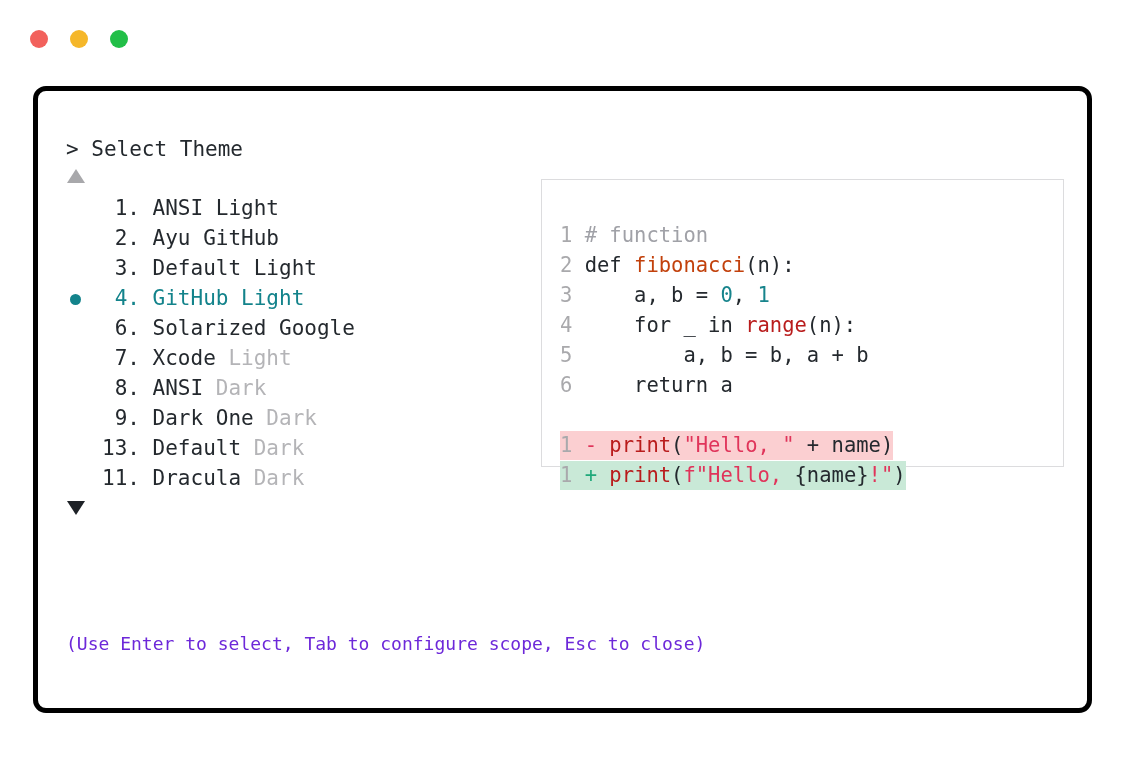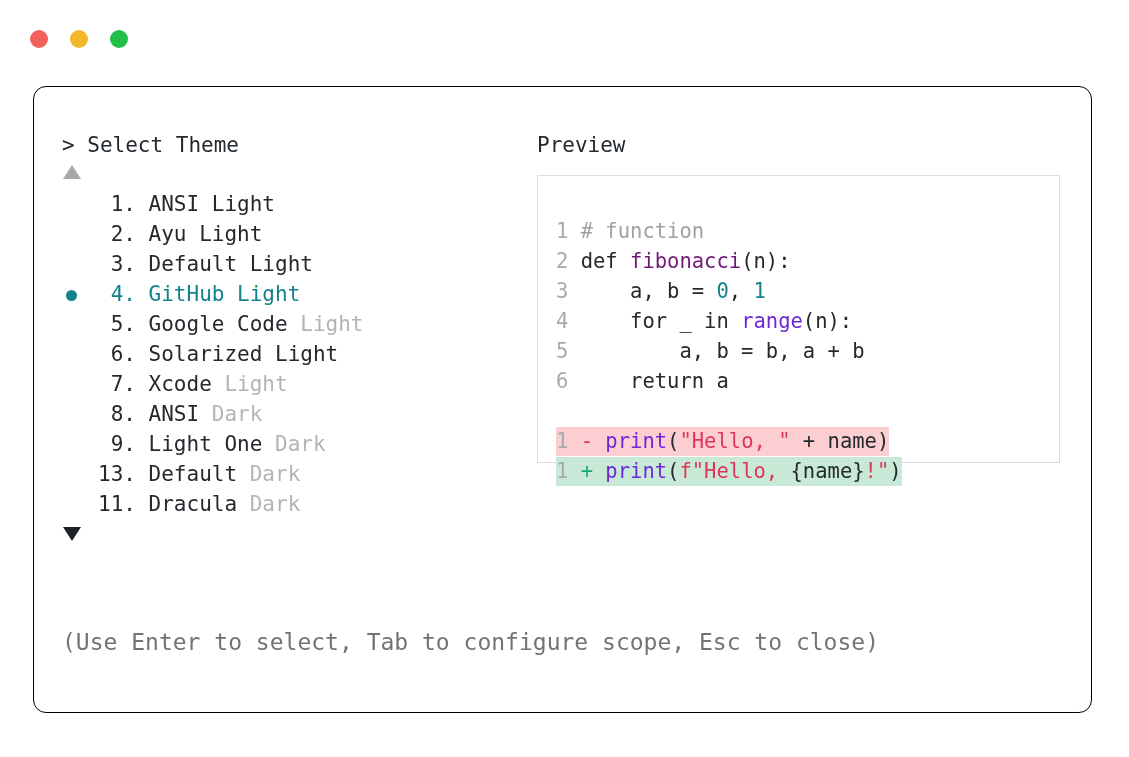--- a/index.html
+++ b/index.html
@@ -34,21 +34,21 @@
   .dot-green  { background: #22bf48; }
 
   
   .card {
     position: absolute;
     left: 33px;
     top: 86px;
     width: 1059px;
     height: 627px;
     background: #ffffff;
-    border: 1px solid #000000;
+    border: 5px solid #000000;
     border-radius: 13px;
   }
 
   
   .columns {
     position: absolute;
     left: 0; top: 0; right: 0; bottom: 0;
   }
 
   .left-col {
@@ -122,22 +122,22 @@
   .variant-muted { color: #b4b4b7; }
   .theme-row.selected .theme-num,
   .theme-row.selected .theme-name,
   .theme-row.selected .variant-muted { color: #13838b; }
 
   
   .hint {
     position: absolute;
     left: 28px;
     top: 542px;
-    font-size: 23px;
-    color: #737373;
+    font-size: 18px;
+    color: #6d28d9;
     white-space: pre;
   }
 
   
   .preview-box {
     position: absolute;
     left: 503px;
     top: 88px;
     width: 523px;
     height: 288px;
@@ -156,23 +156,23 @@
   }
   .code-line { white-space: pre; }
   .ln {
     color: #a9a9ac;
     display: inline-block;
     width: 1ch;
     text-align: right;
   }
   .tok-plain   { color: #24292e; margin-top: 23px; }
   .tok-comment { color: #a0a1a7; }
-  .tok-func    { color: #701a75; }
+  .tok-func    { color: #c2410c; }
   .tok-num     { color: #17848c; }
-  .tok-builtin { color: #6d28d9; }
+  .tok-builtin { color: #b91c1c; }
   .tok-string  { color: #e0345a; }
   .tok-fstr    { color: #e0345a; }
 
   .code-gap { height: 30px; }
 
   .diff-line { white-space: pre; }
   .diff-hl { padding: 2px 0 3px 0; }
   .diff-del .diff-hl { background: #fbcfd1; }
   .diff-add .diff-hl { background: #c9e9d7; }
   .sign-del { color: #e0345a; }
@@ -195,40 +195,36 @@
 
       <div class="left-col">
         <div class="col-header">&gt; Select Theme</div>
 
         <div class="arrow-row">
           <span class="arrow arrow-up"></span>
         </div>
 
         <div class="theme-list">
             <div class="theme-row"><span class="theme-num"> 1.</span><span class="theme-name"> ANSI Light</span></div>
-            <div class="theme-row"><span class="theme-num"> 2.</span><span class="theme-name"> Ayu Light</span></div>
+            <div class="theme-row"><span class="theme-num"> 2.</span><span class="theme-name"> Ayu GitHub</span></div>
             <div class="theme-row"><span class="theme-num"> 3.</span><span class="theme-name"> Default Light</span></div>
             <div class="theme-row selected"><span class="bullet" style="background: rgb(19, 131, 139);"></span><span class="theme-num"> 4.</span><span class="theme-name"> GitHub Light</span></div>
-            <div class="theme-row"><span class="theme-num"> 5.</span><span class="theme-name"> Google Code</span><span class="variant-muted"> Light</span></div>
-            <div class="theme-row"><span class="theme-num"> 6.</span><span class="theme-name"> Solarized Light</span></div>
+            <div class="theme-row"><span class="theme-num"> 6.</span><span class="theme-name"> Solarized Google</span></div>
             <div class="theme-row"><span class="theme-num"> 7.</span><span class="theme-name"> Xcode</span><span class="variant-muted"> Light</span></div>
             <div class="theme-row"><span class="theme-num"> 8.</span><span class="theme-name"> ANSI</span><span class="variant-muted"> Dark</span></div>
-            <div class="theme-row"><span class="theme-num"> 9.</span><span class="theme-name"> Light One</span><span class="variant-muted"> Dark</span></div>
+            <div class="theme-row"><span class="theme-num"> 9.</span><span class="theme-name"> Dark One</span><span class="variant-muted"> Dark</span></div>
             <div class="theme-row"><span class="theme-num">13.</span><span class="theme-name"> Default</span><span class="variant-muted"> Dark</span></div>
             <div class="theme-row"><span class="theme-num">11.</span><span class="theme-name"> Dracula</span><span class="variant-muted"> Dark</span></div>
           </div>
 
         <div class="arrow-row">
           <span class="arrow arrow-down"></span>
         </div>
       </div>
 
-      <div class="right-col">
-        <div class="col-header">Preview</div>
-      </div>
 
       <div class="preview-box">
         <div class="code"><div class="code-line"><span class="ln">1</span><span class="tok-plain"> </span><span class="tok-comment"># function</span></div><div class="code-line"><span class="ln">2</span><span class="tok-plain"> </span><span class="tok-plain">def </span><span class="tok-func">fibonacci</span><span class="tok-plain">(n):</span></div><div class="code-line"><span class="ln">3</span><span class="tok-plain"> </span><span class="tok-plain">    a, b = </span><span class="tok-num">0</span><span class="tok-plain">, </span><span class="tok-num">1</span></div><div class="code-line"><span class="ln">4</span><span class="tok-plain"> </span><span class="tok-plain">    for _ in </span><span class="tok-builtin">range</span><span class="tok-plain">(n):</span></div><div class="code-line"><span class="ln">5</span><span class="tok-plain"> </span><span class="tok-plain">        a, b = b, a + b</span></div><div class="code-line"><span class="ln">6</span><span class="tok-plain"> </span><span class="tok-plain">    return a</span></div><div class="code-gap"></div><div class="diff-line diff-del"><span class="diff-hl" style="background: rgb(251, 207, 209);"><span class="ln">1</span><span class="sign-del"> - </span><span class="tok-builtin">print</span><span class="tok-plain">(</span><span class="tok-string">"Hello, "</span><span class="tok-plain"> + name)</span></span></div><div class="diff-line diff-add"><span class="diff-hl" style="background: rgb(201, 233, 215);"><span class="ln">1</span><span class="sign-add"> + </span><span class="tok-builtin">print</span><span class="tok-plain">(</span><span class="tok-fstr">f"Hello, </span><span class="tok-plain">{name}</span><span class="tok-fstr">!"</span><span class="tok-plain">)</span></span></div></div>
       </div>
 
       <div class="hint">(Use Enter to select, Tab to configure scope, Esc to close)</div>
 
     </div>
   </div>
 </div>

